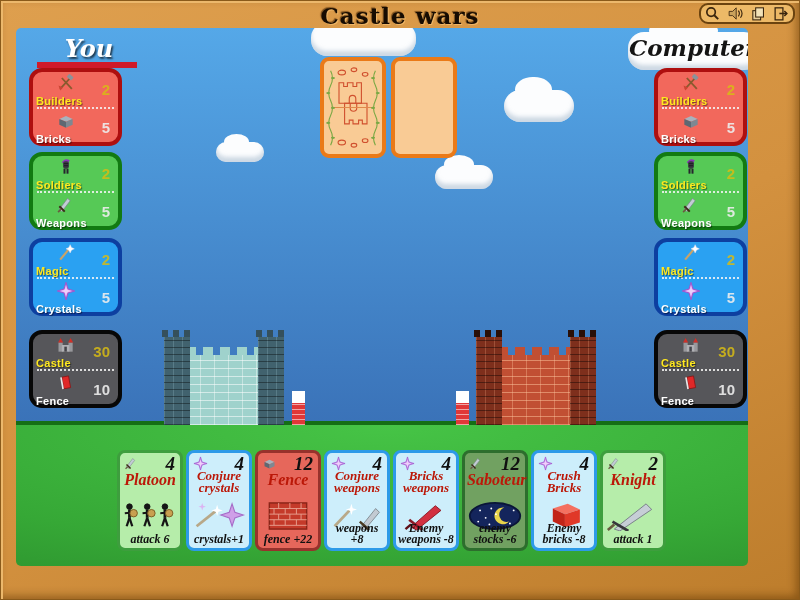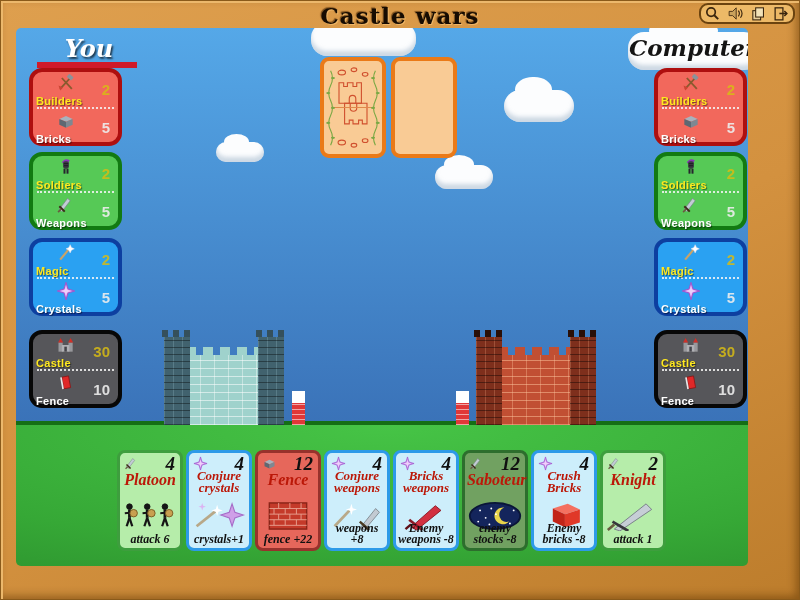--- a/index.html
+++ b/index.html
@@ -567,21 +567,21 @@
       <svg class="mini">
           <use href="#i-sword"></use>
         </svg>
       <div class="cost">12</div>
       <div class="ctitle big">Saboteur</div>
       <div class="cart">
         <svg width="56" height="30">
             <use href="#a-night"></use>
           </svg>
         </div>
-      <div class="ceffect small">enemy stocks -8</div>
+      <div class="ceffect small">enemy stocks -6</div>
     </div>
     <div class="card t-blue">
       <svg class="mini">
           <use href="#i-crystal"></use>
         </svg>
       <div class="cost">4</div>
       <div class="ctitle">Crush Bricks</div>
       <div class="cart">
         <svg width="56" height="30">
             <use href="#a-redbrick"></use>

